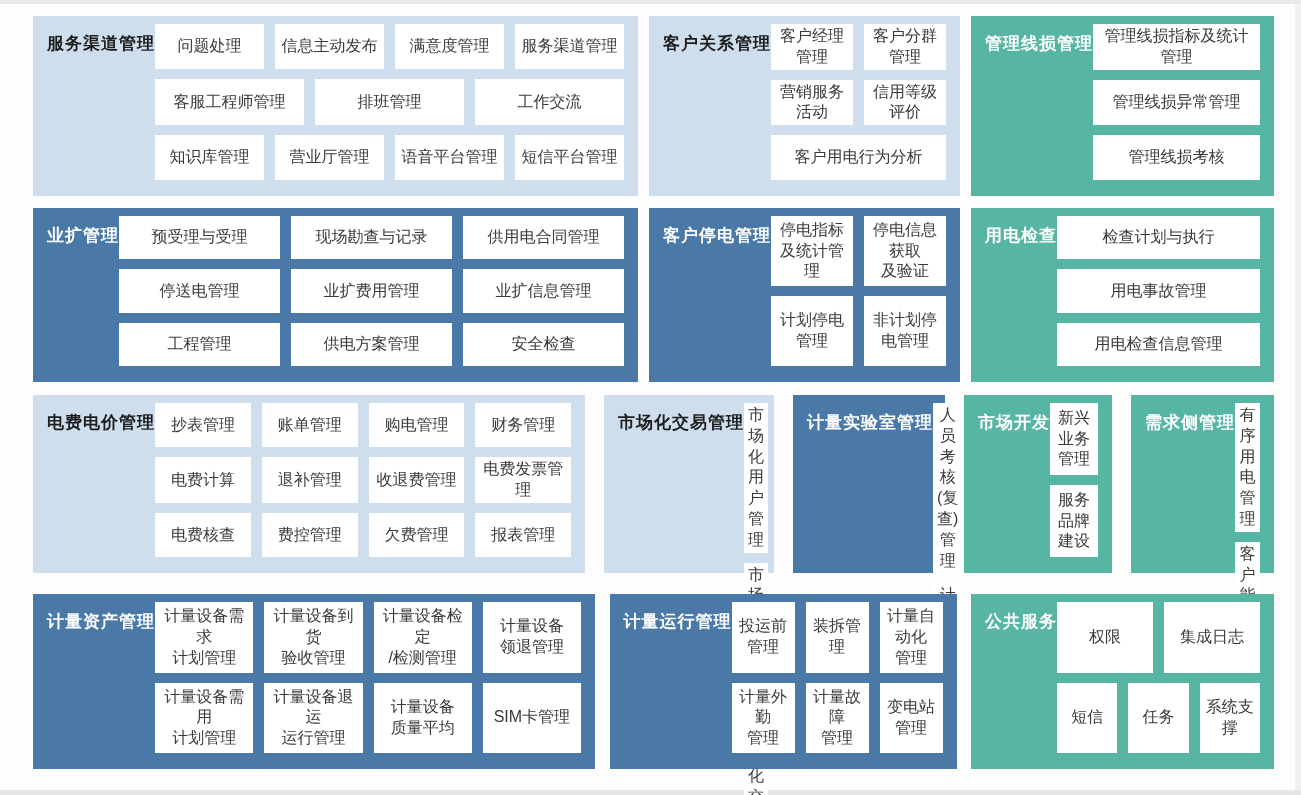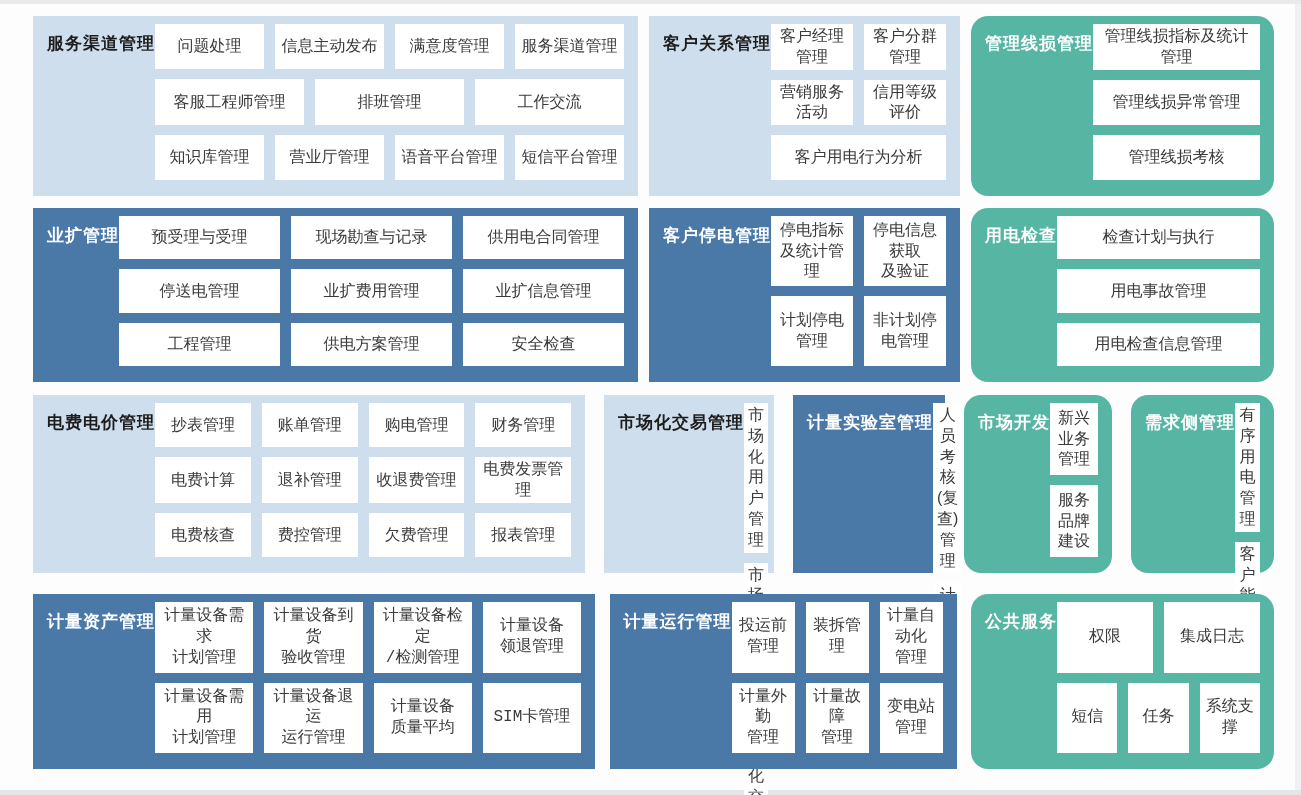--- a/index.html
+++ b/index.html
@@ -12,30 +12,30 @@
   .edge{position:absolute;background:#e8eaeb;}
   .edge-top{top:0;left:0;right:0;height:4px;}
   .edge-bottom{bottom:0;left:0;right:0;height:5px;background:#e4e6e7;}
   .edge-right{top:4px;right:0;bottom:5px;width:6px;background:#f0f1f2;}
 
   .canvas{position:absolute;left:33px;top:16px;width:1241px;}
   .layout-row{display:flex;justify-content:space-between;}
   .r1{height:180px;margin-bottom:12px;}
   .r2{height:174px;margin-bottom:13px;}
   .r3{height:178px;margin-bottom:21px;}
-  .r4{height:175px;font-family:Liberation Mono, monospace;}
+  .r4{height:175px;}
 
   .block{
     flex:0 0 auto;box-sizing:border-box;
     display:flex;flex-direction:row;
     padding:8px 14px 16px;
   }
   .theme-light{background:#cfdeed;}
   .theme-dark{background:#4a79a8;}
-  .theme-teal{background:#56b5a3;border-radius:17px;}
+  .theme-teal{background:#56b5a3;}
 
   .block-title{
     text-align:center;font-weight:bold;font-size:17px;
     color:#1d1d1d;padding:8px 0 10px;letter-spacing:1px;
     white-space:nowrap;
   }
   .theme-dark .block-title,.theme-teal .block-title{color:#ffffff;}
 
   .item-rows{flex:1;display:flex;flex-direction:column;gap:10px;}
   .item-row{flex:1;display:flex;gap:11px;}

